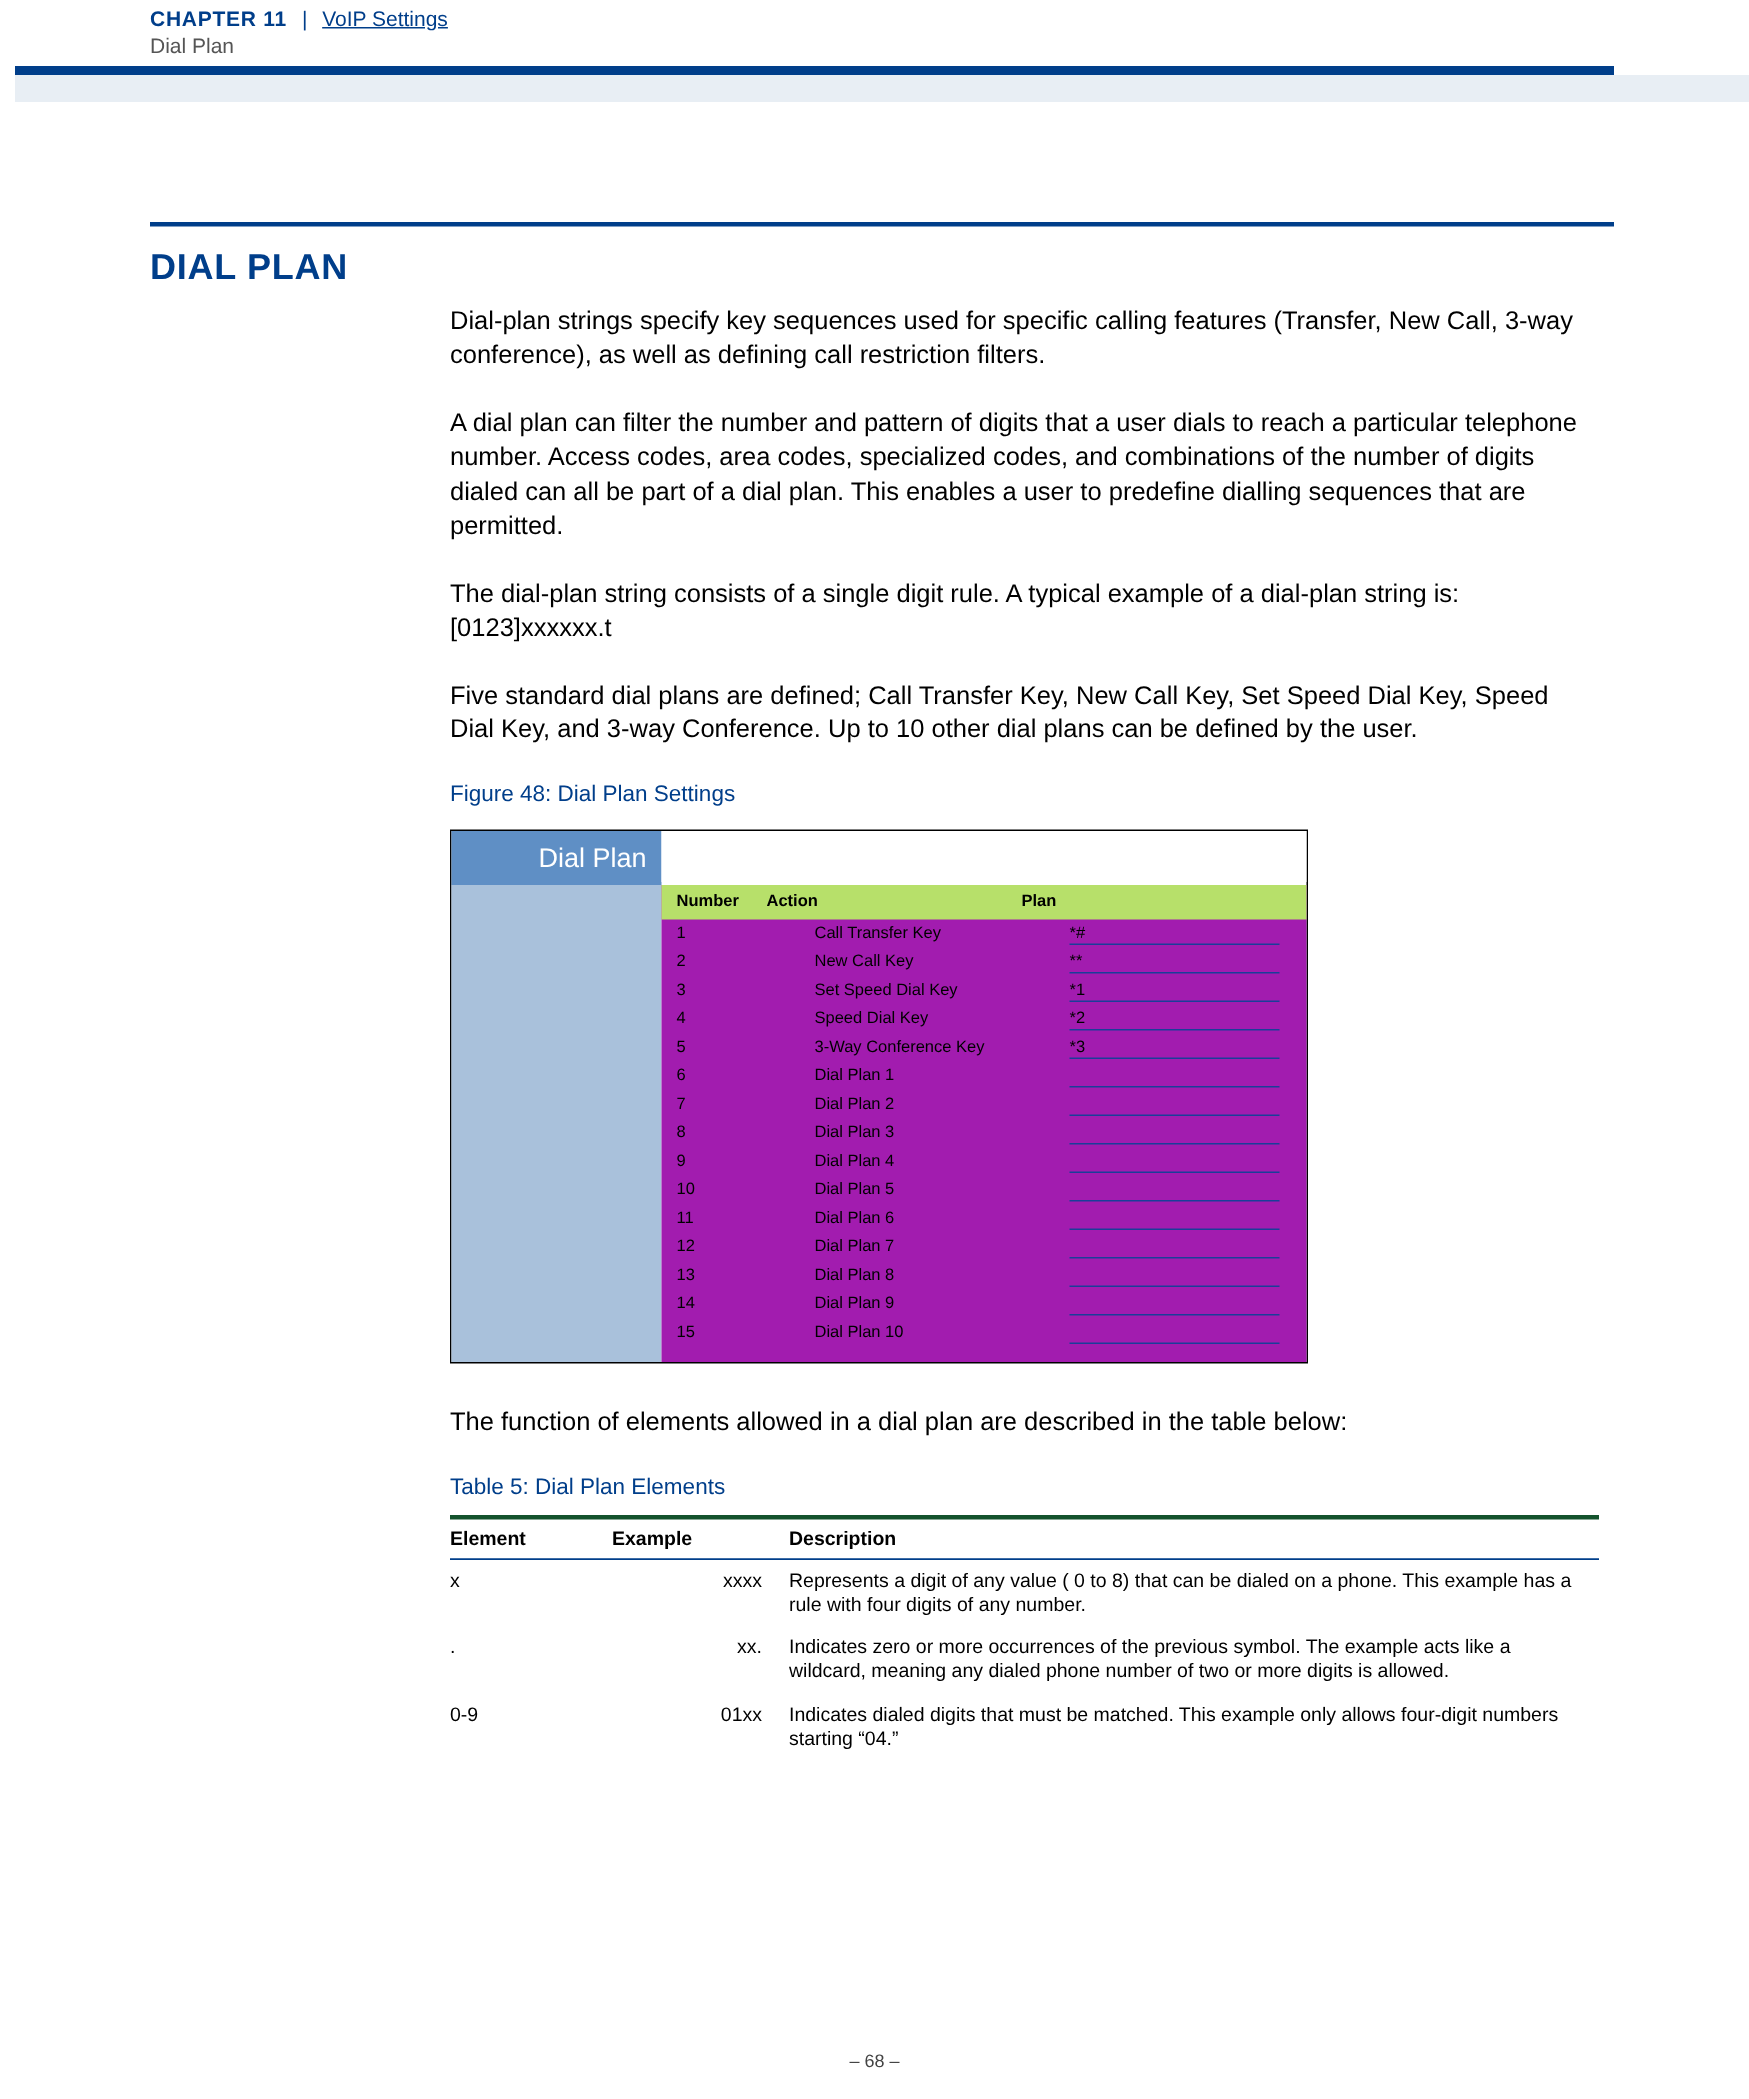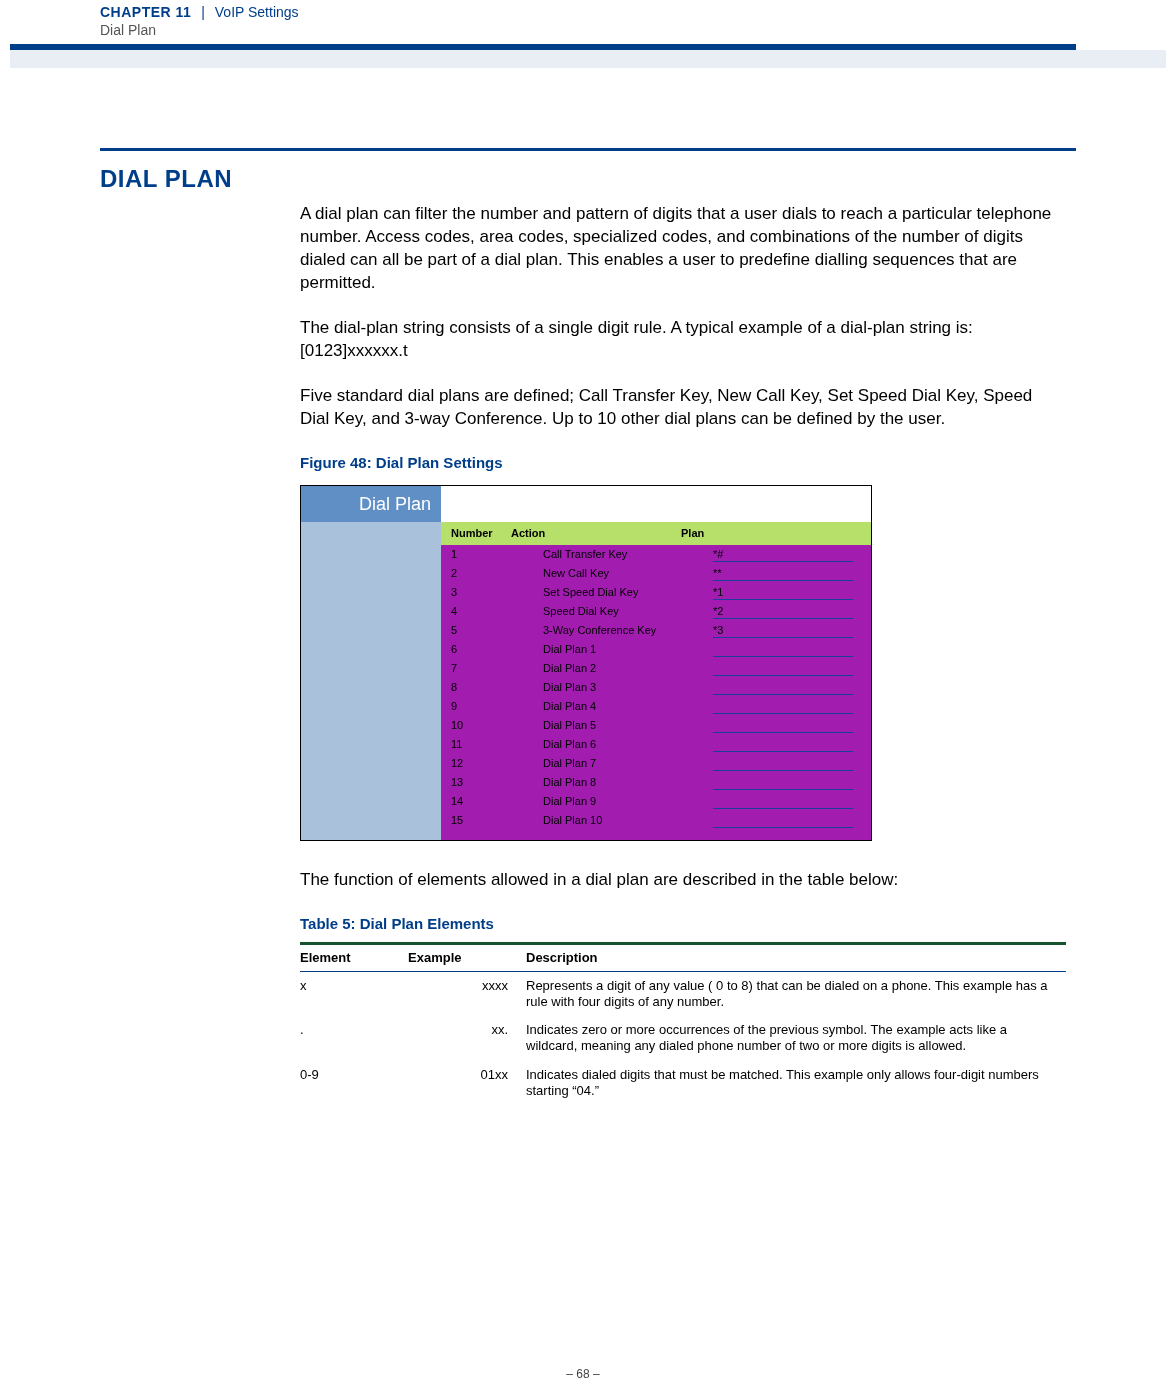--- a/index.html
+++ b/index.html
@@ -27,20 +27,21 @@
     font-weight: bold;
     font-variant: small-caps;
     letter-spacing: 0.5px;
   }
   .chapter-sep {
     color: #003e8a;
     padding: 0 6px;
   }
   .chapter-section {
     color: #003e8a;
+    text-decoration: underline;
   }
   .chapter-sub {
     font-size: 14px;
     color: #555;
     padding-top: 2px;
   }
   .blue-bar {
     height: 6px;
     background: #003e8a;
     margin: 6px 90px 0 10px;
@@ -71,27 +72,27 @@
   .body-text {
     margin-left: 200px;
     margin-right: 10px;
     line-height: 1.35;
   }
   .body-text p {
     margin: 0 0 22px 0;
   }
   .figure-caption {
     color: #003e8a;
-    font-weight: bold;
+    font-weight: normal;
     font-size: 15px;
     margin: 10px 0 12px 0;
   }
   .table-caption {
     color: #003e8a;
-    font-weight: bold;
+    font-weight: normal;
     font-size: 15px;
     margin: 22px 0 8px 0;
   }
 
   
   .screenshot {
     border: 1px solid #000;
     width: 570px;
     font-family: Arial, sans-serif;
   }
@@ -206,20 +207,21 @@
     <div class="chapter-sub">Dial Plan</div>
   </div>
   <div class="blue-bar"></div>
   <div class="pale-band"></div>
 
   <div class="content">
     <div class="rule-top"></div>
     <div class="section-title">DIAL PLAN</div>
 
     <div class="body-text">
+      <p>Dial-plan strings specify key sequences used for specific calling features (Transfer, New Call, 3-way conference), as well as defining call restriction filters.</p>
       <p>A dial plan can filter the number and pattern of digits that a user dials to reach a particular telephone number. Access codes, area codes, specialized codes, and combinations of the number of digits dialed can all be part of a dial plan. This enables a user to predefine dialling sequences that are permitted.</p>
       <p>The dial-plan string consists of a single digit rule. A typical example of a dial-plan string is: [0123]xxxxxx.t</p>
       <p>Five standard dial plans are defined; Call Transfer Key, New Call Key, Set Speed Dial Key, Speed Dial Key, and 3-way Conference. Up to 10 other dial plans can be defined by the user.</p>
 
       <div class="figure-caption">Figure 48:  Dial Plan Settings</div>
 
       <div class="screenshot">
         <div class="ss-top">
           <div class="ss-titlecell">Dial Plan</div>
           <div class="ss-right-top"></div>

